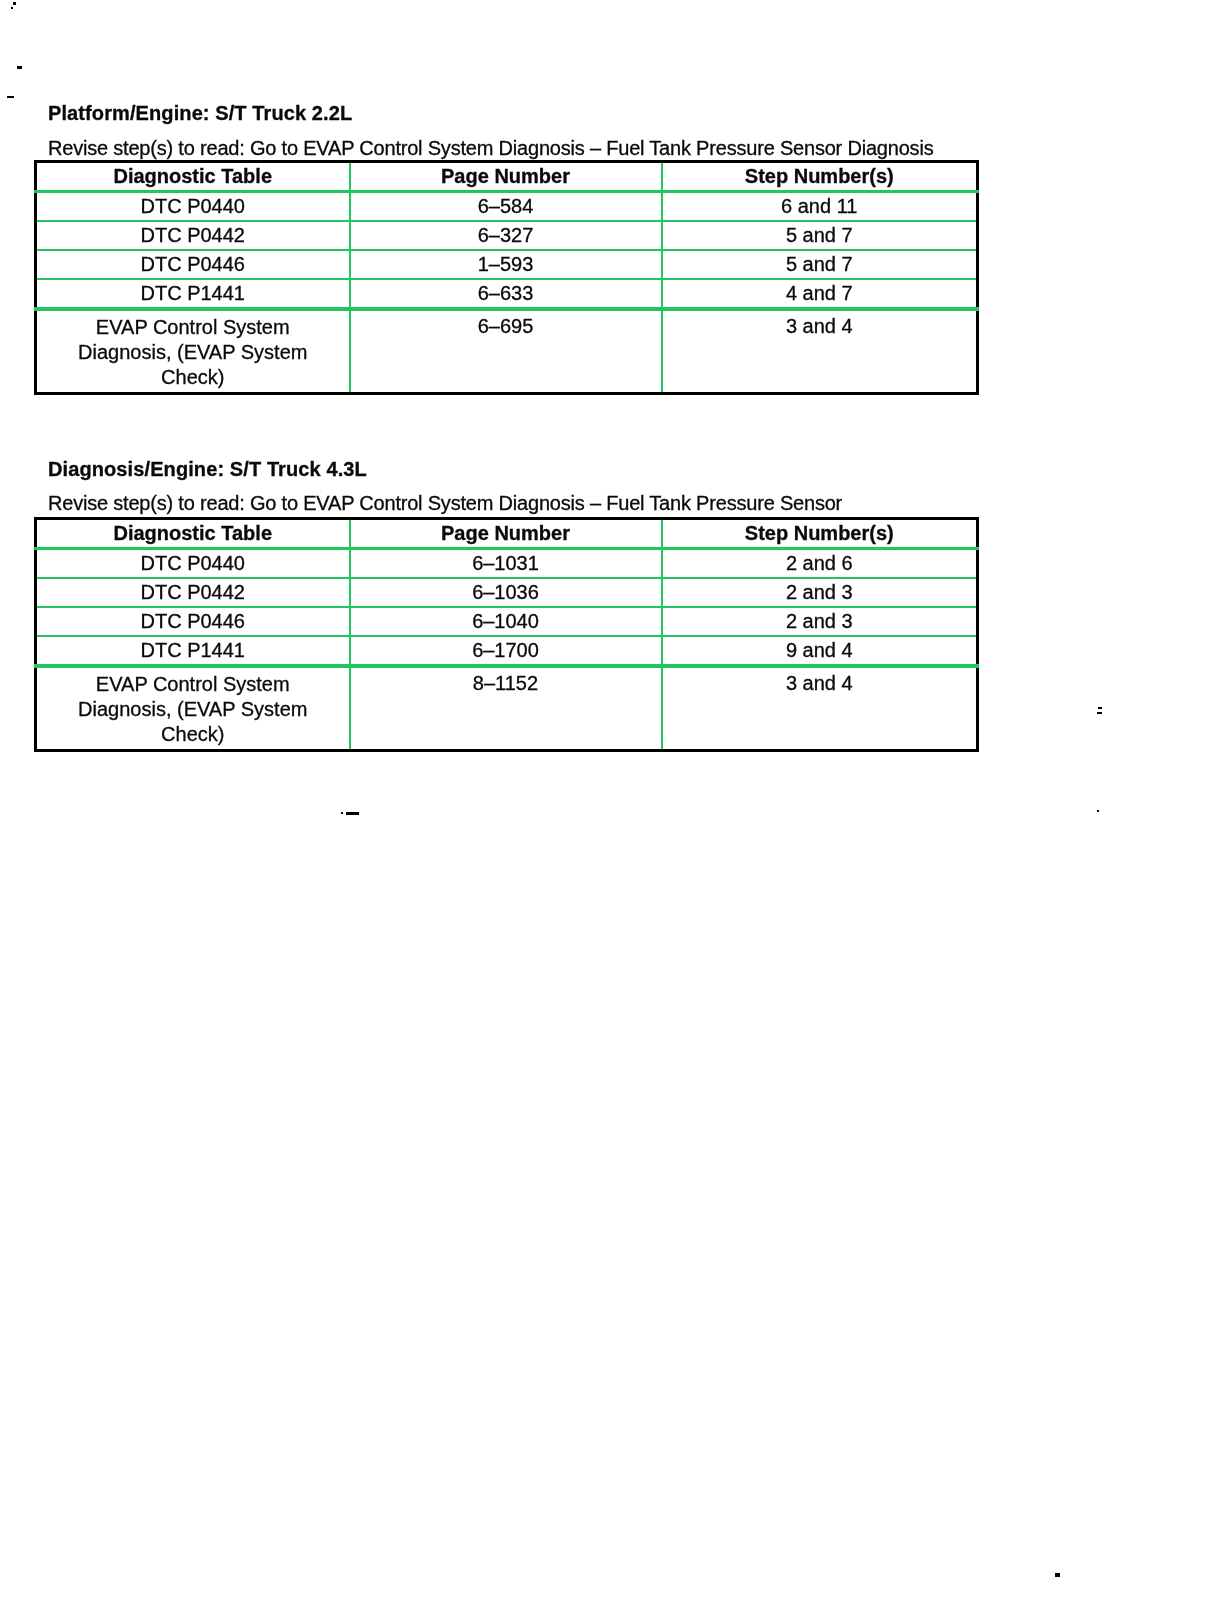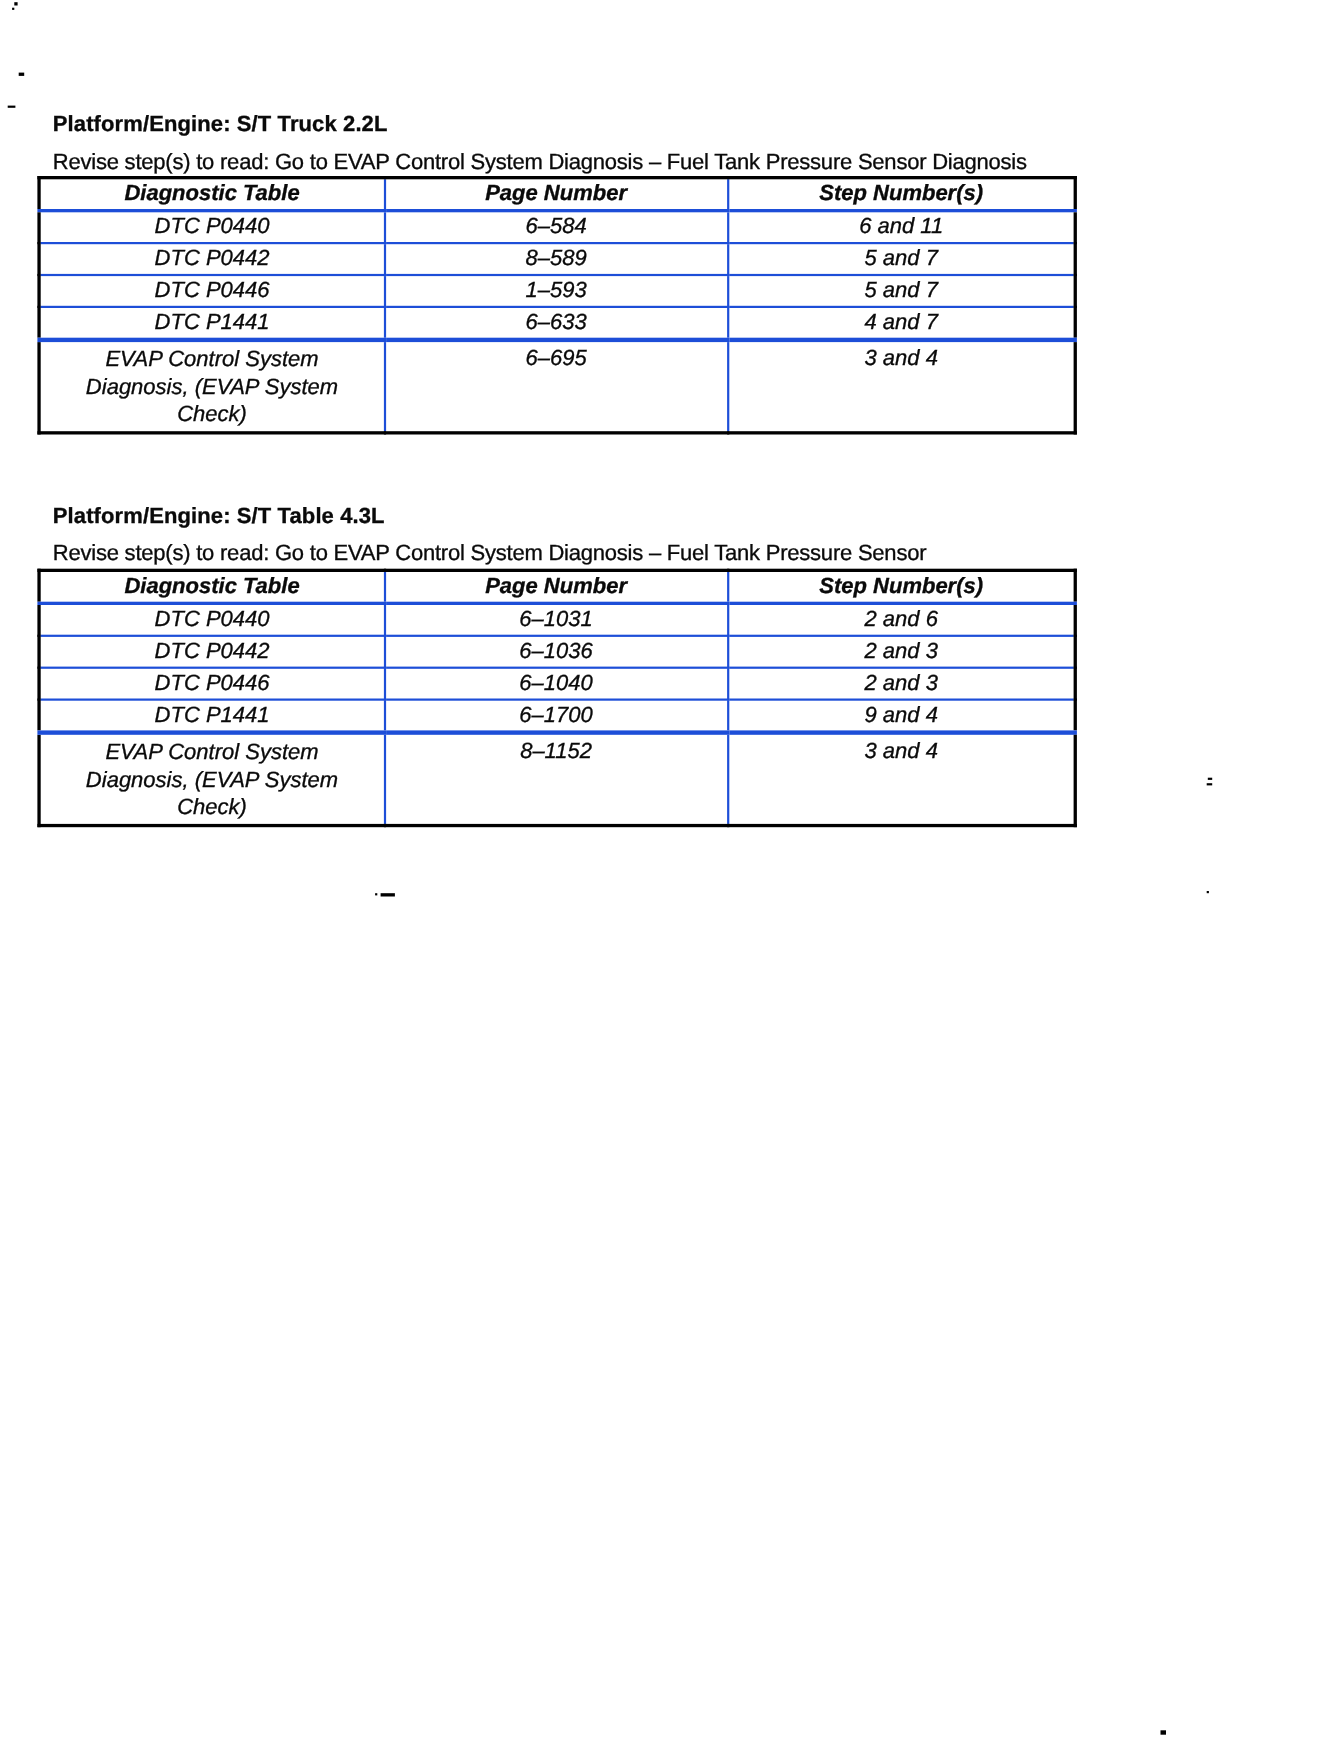--- a/index.html
+++ b/index.html
@@ -32,26 +32,25 @@
     position: absolute; left: 34px;
     width: 942px;
     border-collapse: collapse;
     table-layout: fixed;
     border: 3px solid #000;
     font-size: 20px;
   }
   #table-1 { top: 160px; }
   #table-2 { top: 517px; }
   .diag-table th, .diag-table td {
-    border: 2px solid #1d4ed8;
+    border: 2px solid #22c55e;
     text-align: center;
     vertical-align: middle;
     padding: 2px 6px;
     overflow: hidden;
-    font-style: italic;
   }
   .diag-table th {
     height: 29px;
     font-weight: bold;
     border-bottom-width: 3px;
   }
   .diag-table td { height: 29px; }
   .diag-table tr.tall td {
     height: 74px;
     vertical-align: top;
@@ -106,42 +105,42 @@
     </tr>
   </thead>
   <tbody>
     <tr>
       <td>DTC P0440</td>
       <td>6–584</td>
       <td>6 and 11</td>
     </tr>
     <tr>
       <td>DTC P0442</td>
-      <td>8–589</td>
+      <td>6–327</td>
       <td>5 and 7</td>
     </tr>
     <tr>
       <td>DTC P0446</td>
       <td>1–593</td>
       <td>5 and 7</td>
     </tr>
     <tr>
       <td>DTC P1441</td>
       <td>6–633</td>
       <td>4 and 7</td>
     </tr>
     <tr class="tall">
       <td><span class="wrap">EVAP Control System Diagnosis, (EVAP System Check)</span></td>
       <td>6–695</td>
       <td>3 and 4</td>
     </tr>
   </tbody>
 </table>
 
-<h2 class="heading" id="heading-2">Platform/Engine: S/T Table 4.3L</h2>
+<h2 class="heading" id="heading-2">Diagnosis/Engine: S/T Truck 4.3L</h2>
 <p class="desc" id="desc-2">Revise step(s) to read: Go to EVAP Control System Diagnosis – Fuel Tank Pressure Sensor</p>
 
 <table class="diag-table" id="table-2">
   <colgroup>
     <col style="width:314px">
       <col style="width:312px">
       <col style="width:316px">
   </colgroup>
   <thead>
     <tr>

